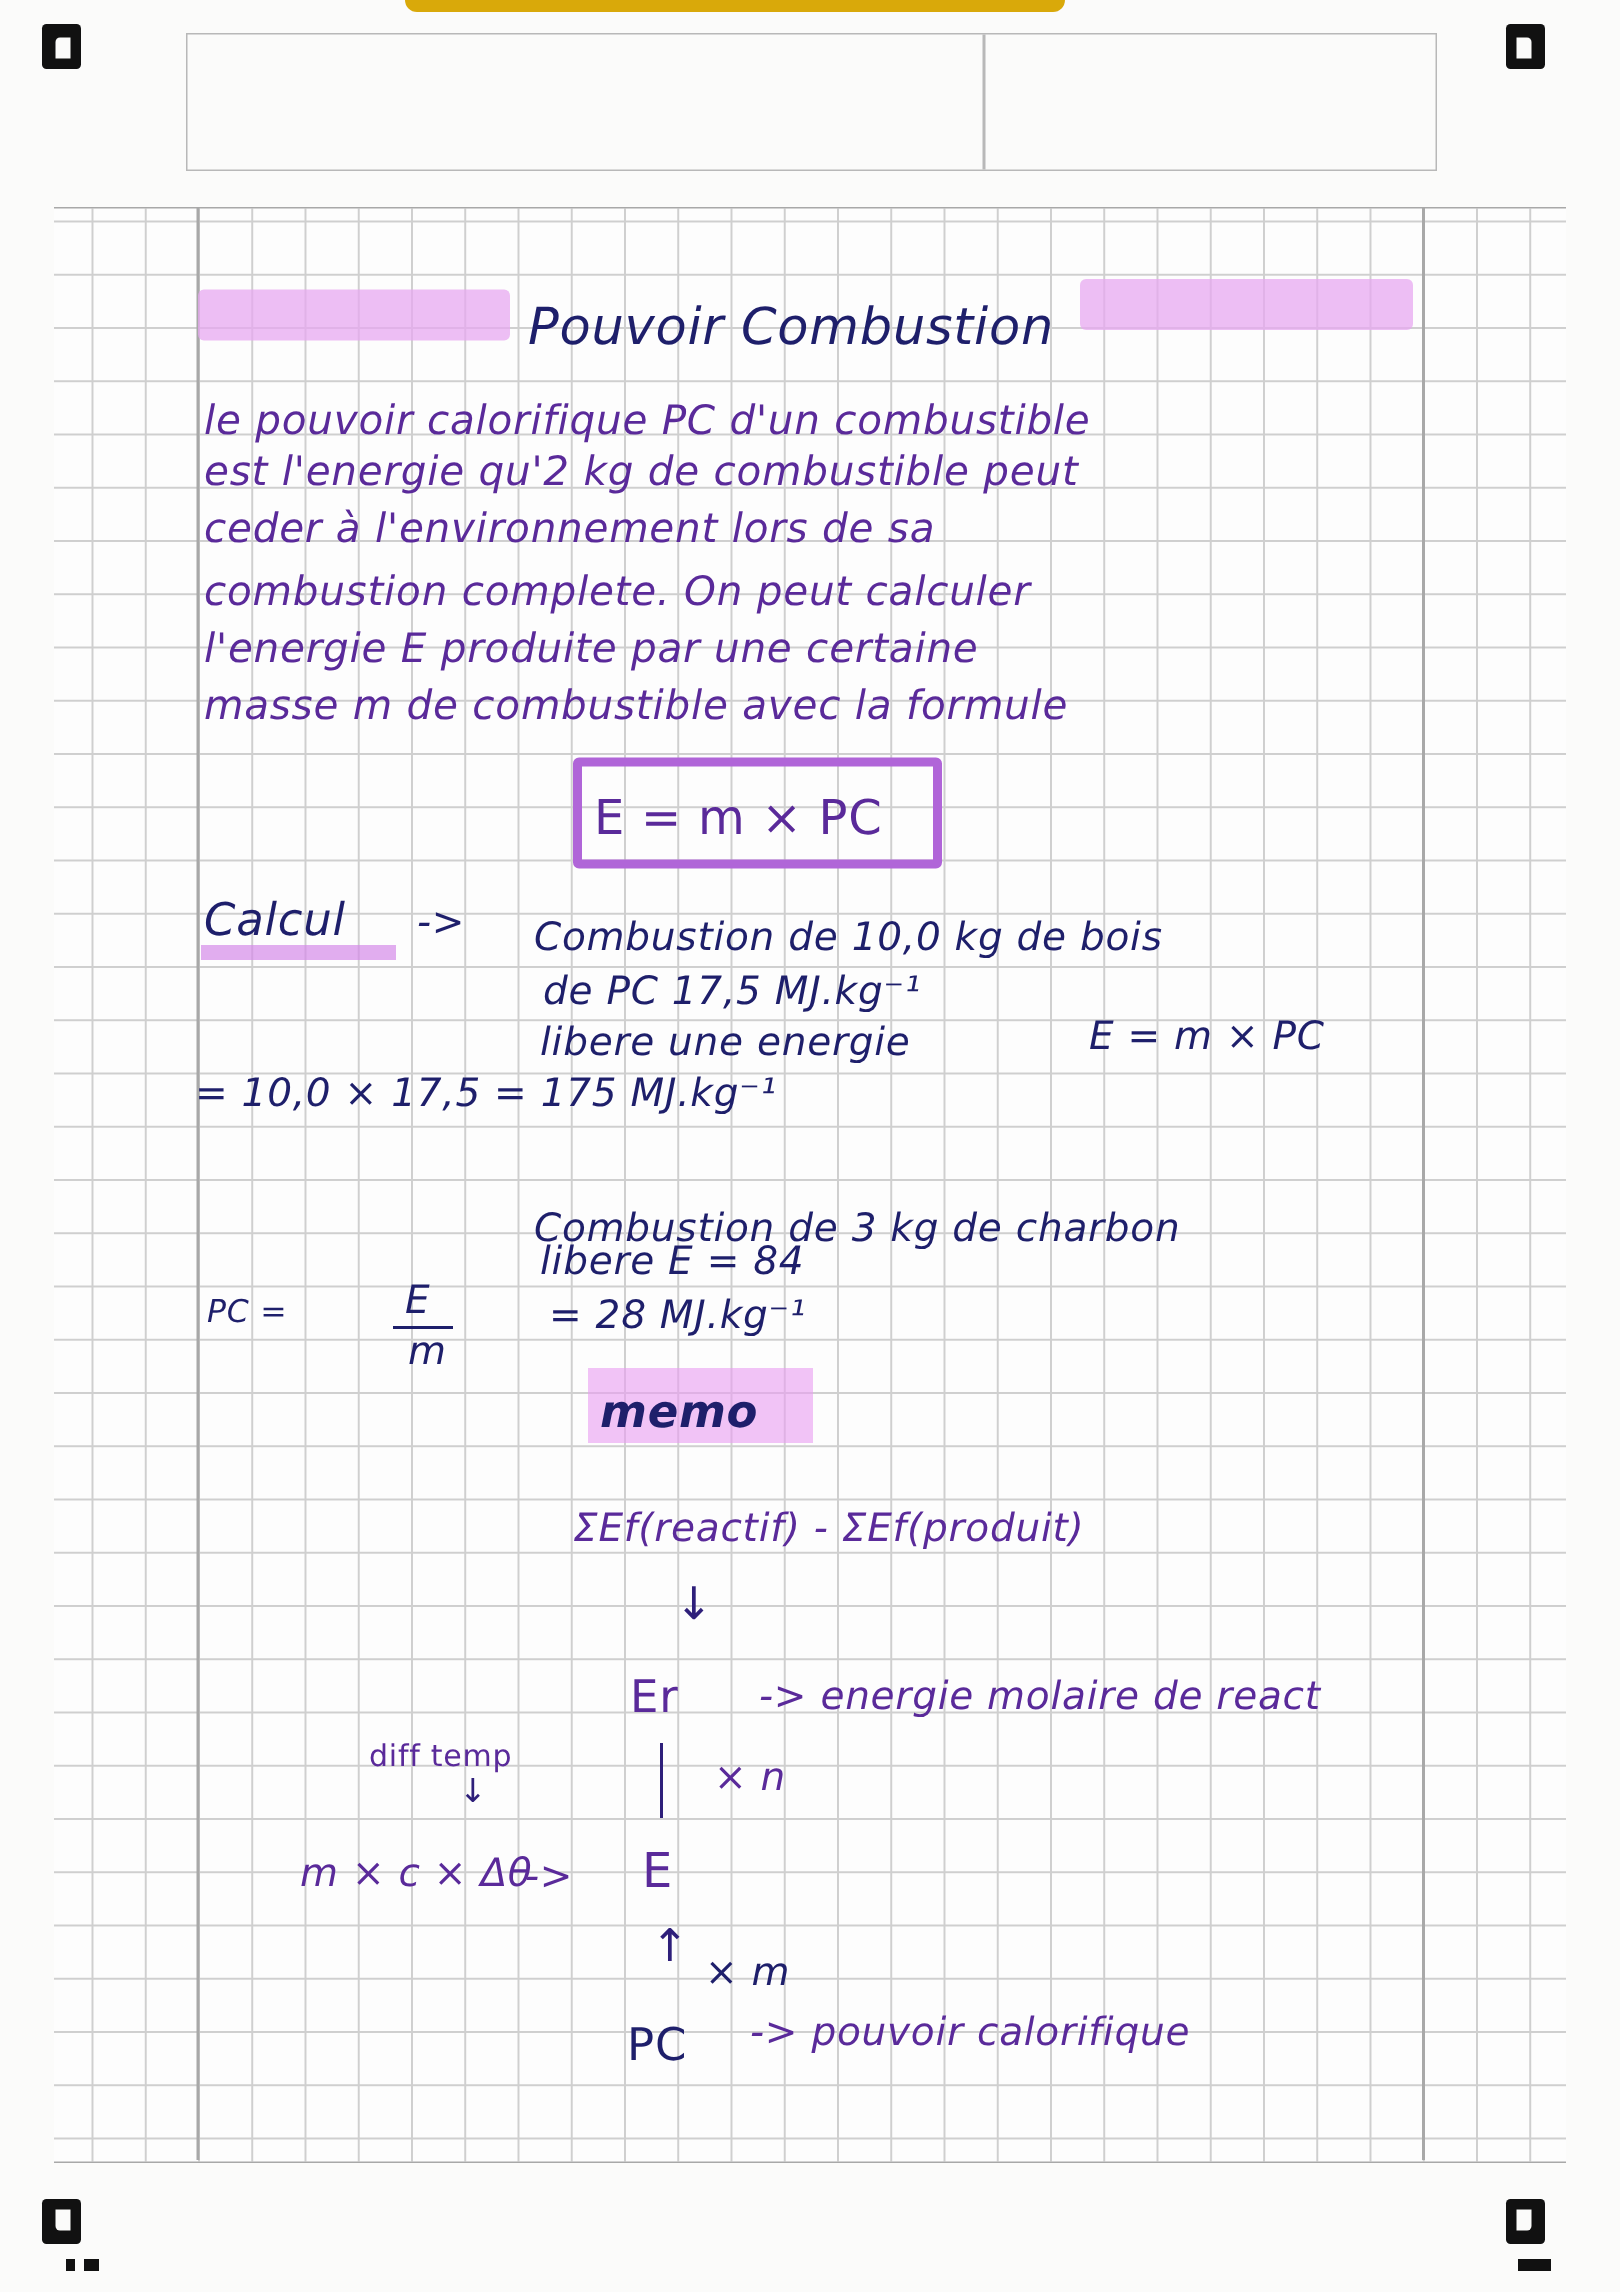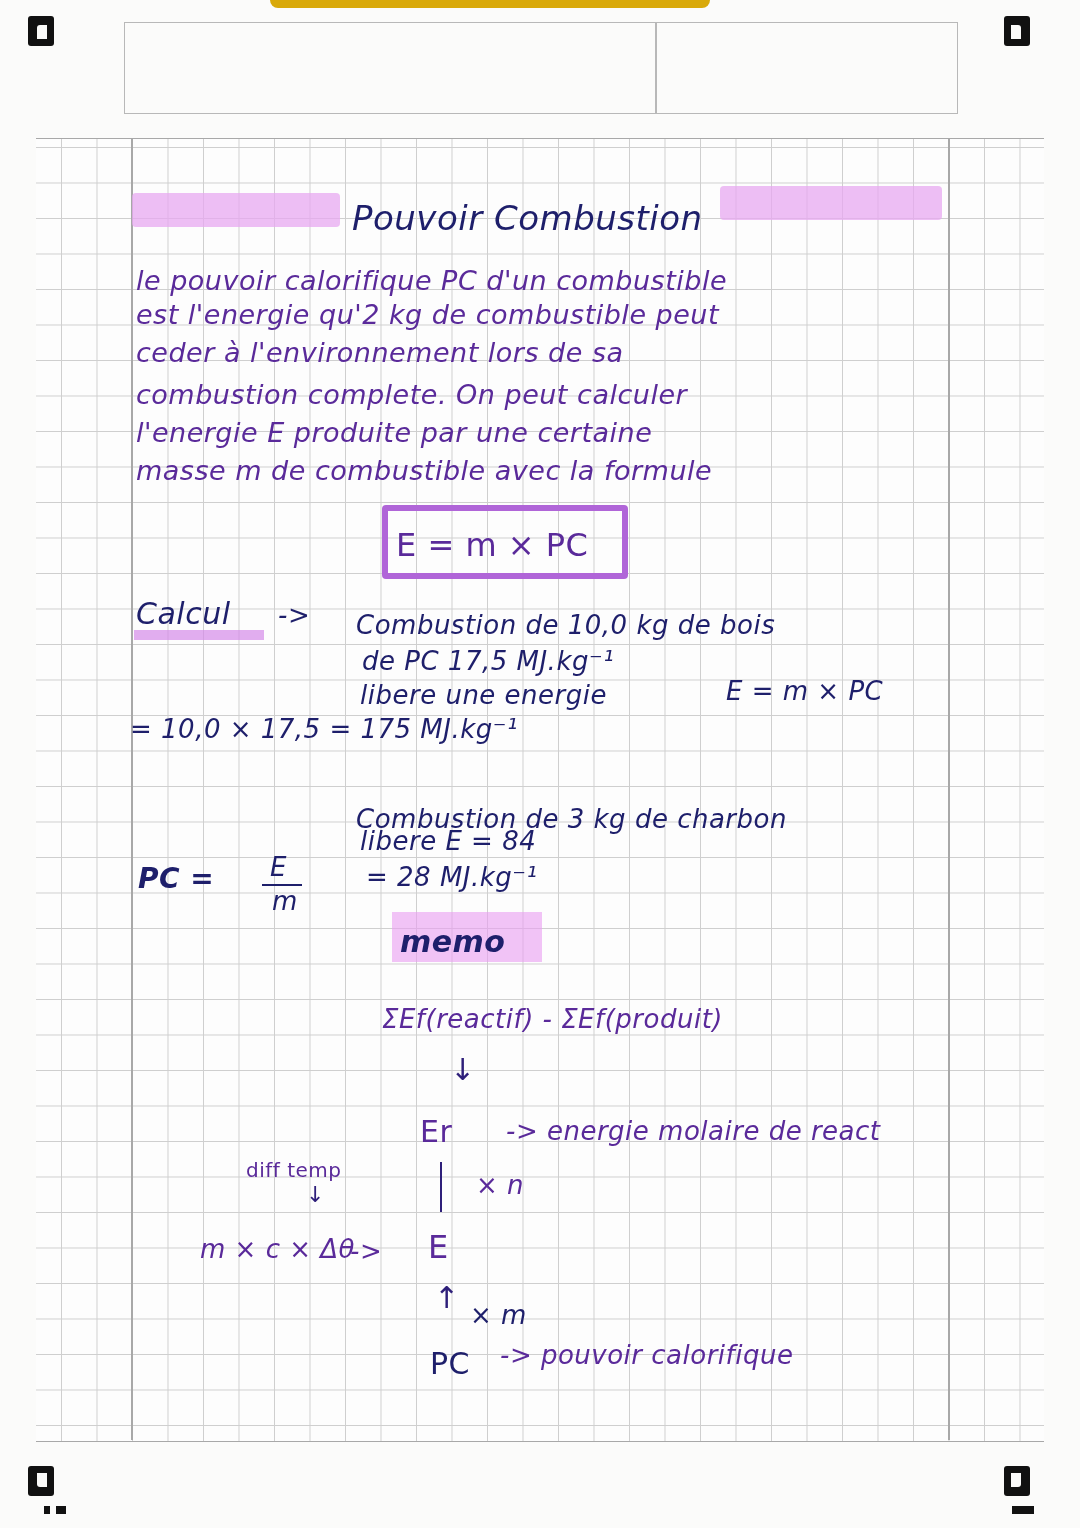--- a/index.html
+++ b/index.html
@@ -79,35 +79,35 @@
 <div class="hw sm ink-blue" style="left:136px;top:596px;font-size:30px;">Calcul</div>
 <div class="hw sm ink-blue" style="left:278px;top:600px;">-&gt;</div>
 <div class="hw sm ink-blue" style="left:356px;top:610px;">Combustion de 10,0 kg de bois</div>
 <div class="hw sm ink-blue" style="left:362px;top:646px;">de PC 17,5 MJ.kg⁻¹</div>
 <div class="hw sm ink-blue" style="left:360px;top:680px;">libere une energie</div>
 <div class="hw sm ink-blue" style="left:726px;top:676px;">E = m × PC</div>
 <div class="hw sm ink-blue" style="left:130px;top:714px;">= 10,0 × 17,5 = 175 MJ.kg⁻¹</div>
 
 <div class="hw sm ink-blue" style="left:356px;top:784px;margin-top:20px;">Combustion de 3 kg de charbon</div>
 <div class="hw sm ink-blue" style="left:360px;top:826px;">libere E = 84</div>
-<div class="hw sm ink-blue" style="left:138px;top:862px;font-size:28px;font-weight:bold;">PC =</div>
+<div class="hw sm ink-blue" style="left:138px;top:862px;font-size:21px;">PC =</div>
 <div class="hw sm ink-blue" style="left:270px;top:852px;">E</div>
 <div style="position:absolute;left:262px;top:884px;width:40px;height:2px;background:#1e1f6b;"></div>
 <div class="hw sm ink-blue" style="left:272px;top:886px;">m</div>
 <div class="hw sm ink-blue" style="left:366px;top:862px;">=  28 MJ.kg⁻¹</div>
 
 <div class="memo-hl"></div>
 <div class="hw ink-blue" style="left:400px;top:924px;font-size:30px;font-style:italic;font-weight:bold;">memo</div>
 <div class="hw sm ink-purple" style="left:382px;top:1004px;">ΣEf(reactif) - ΣEf(produit)</div>
 <div class="arrow" style="left:450px;top:1052px;">↓</div>
 <div class="hw ink-purple" style="left:420px;top:1114px;font-size:30px;">Er</div>
 <div class="hw sm ink-purple" style="left:506px;top:1116px;">-&gt; energie molaire de react</div>
 <div class="hw xs ink-purple" style="left:246px;top:1158px;">diff temp</div>
 <div class="arrow" style="left:306px;top:1182px;font-size:22px;">↓</div>
 <div style="position:absolute;left:440px;top:1162px;width:2px;height:50px;background:#2e1f7a;"></div>
 <div class="hw sm ink-purple" style="left:476px;top:1170px;">× n</div>
 <div class="hw sm ink-purple" style="left:200px;top:1234px;">m × c × Δθ</div>
 <div class="hw sm ink-purple" style="left:350px;top:1236px;">-&gt;</div>
 <div class="hw ink-purple" style="left:428px;top:1228px;font-size:32px;">E</div>
 <div class="arrow" style="left:434px;top:1280px;">↑</div>
 <div class="hw sm ink-blue" style="left:470px;top:1300px;">× m</div>
-<div class="hw ink-blue" style="left:418px;top:1346px;font-size:30px;padding-left:12px;">PC</div>
+<div class="hw ink-blue" style="left:418px;top:1346px;font-size:30px;">PC</div>
 <div class="hw sm ink-purple" style="left:500px;top:1340px;">-&gt; pouvoir calorifique</div>
 
 </body></html>

